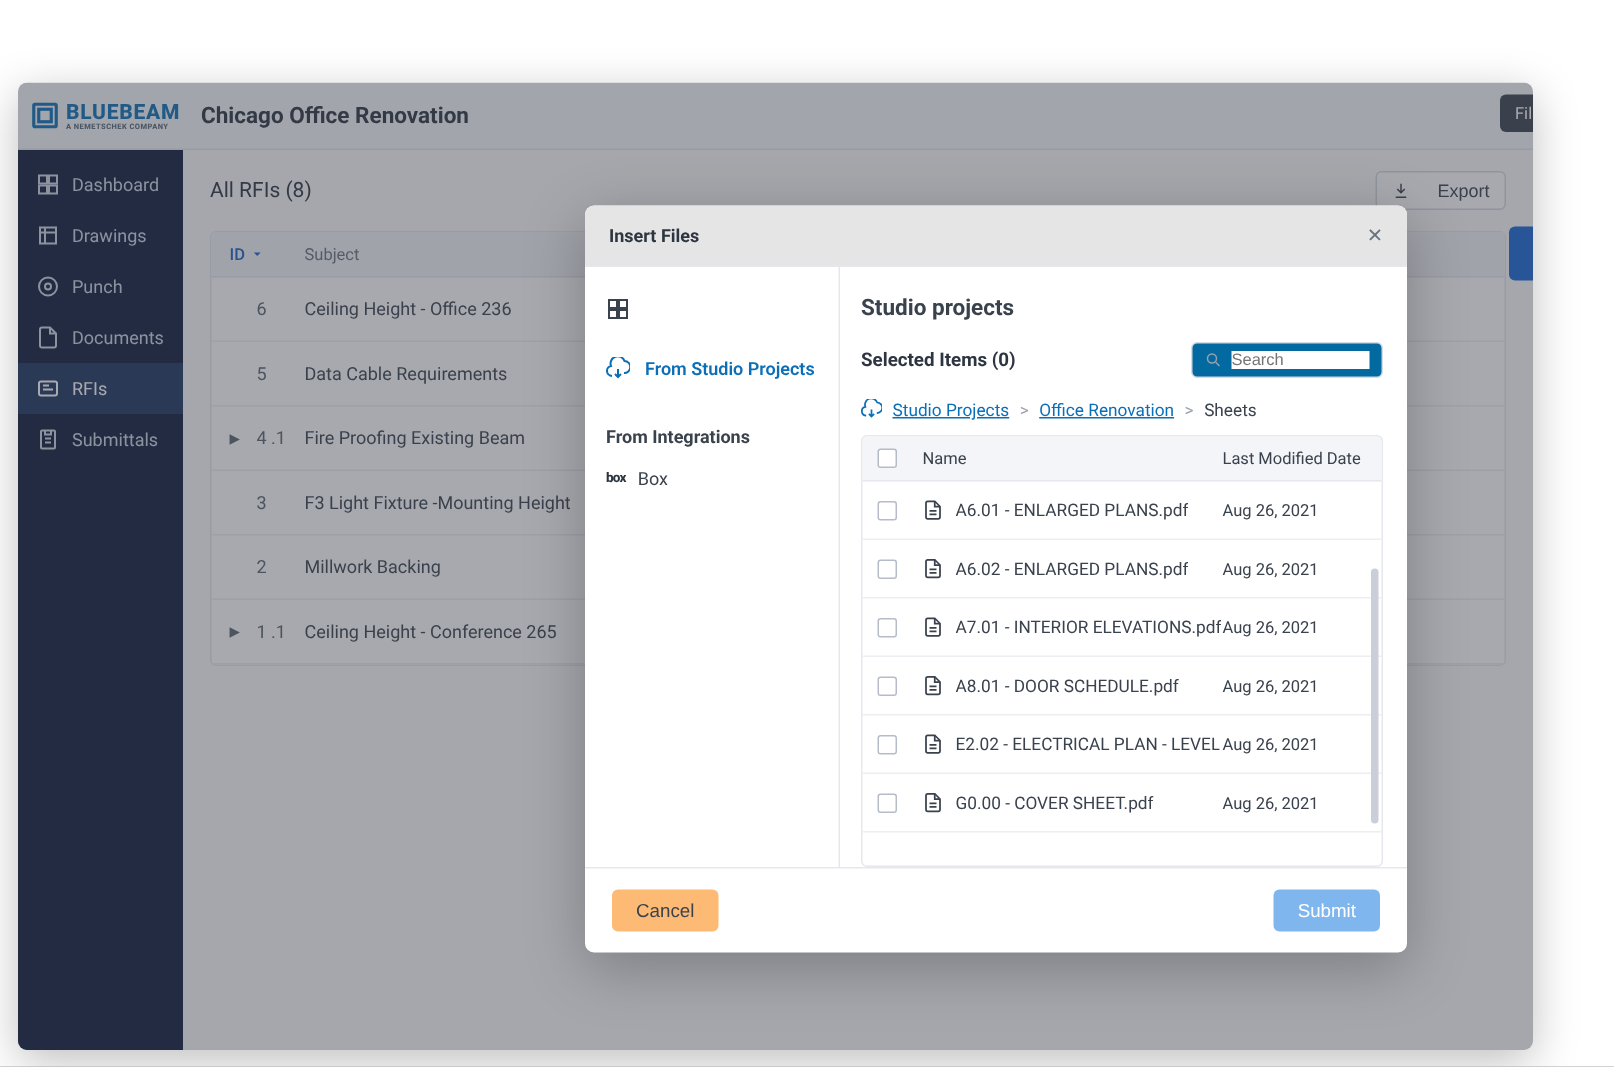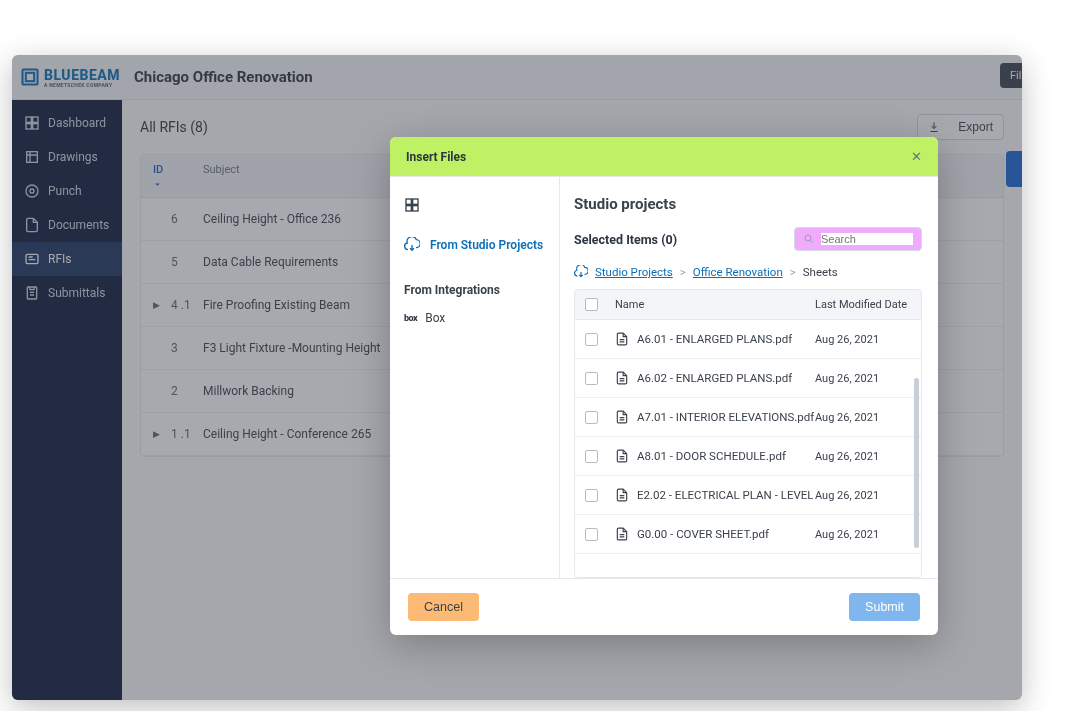--- a/index.html
+++ b/index.html
@@ -22,45 +22,45 @@
 .side-item svg { width: 16px; height: 16px; flex-shrink: 0; }
 
 .main { flex: 1; background: #fbfbfc; display: flex; flex-direction: column; min-width: 0; }
 .main-header { display: flex; align-items: center; justify-content: space-between; padding: 14px 18px 10px 18px; }
 .main-title { font-weight: 400; font-size: 14px; color: #2c3540; }
 .export-btn { display: flex; align-items: center; gap: 18px; font-size: 12px; color: #3a424d; background: #fff; border: 1px solid #d6dae1; border-radius: 4px; padding: 5px 10px; }
 .blue-pill { position: absolute; right: 0; top: 96px; width: 16px; height: 36px; background: #1766d6; border-radius: 4px 0 0 4px; }
 
 .table-wrap { margin: 4px 18px; background: #fff; border: 1px solid #e6e8ed; border-radius: 4px; }
 .thead { display: flex; font-size: 11px; color: #6a7280; background: #f4f5f8; padding: 8px 12px; border-bottom: 1px solid #e6e8ed; }
-.th-id { width: 50px; display: flex; gap: 4px; color: #1861c9; font-weight: 500; flex-direction: column; }
+.th-id { width: 50px; display: flex; align-items: center; gap: 4px; color: #1861c9; font-weight: 500; }
 .th-subject { flex: 1; }
 .trow { display: flex; align-items: center; font-size: 12px; color: #3a424d; padding: 14px 12px; border-bottom: 1px solid #eceef2; }
 .td-expand { width: 18px; color: #5a6570; font-size: 9px; }
 .td-id { width: 32px; color: #5a6570; }
 .td-subject { flex: 1; }
 
 .modal { position: absolute; z-index: 10; left: 390px; top: 137px; width: 548px; height: 498px; background: #fff; border-radius: 6px; box-shadow: 0 10px 40px rgba(0,0,0,0.25); display: flex; flex-direction: column; overflow: hidden; }
-.modal-head { display: flex; align-items: center; justify-content: space-between; padding: 12px 16px; background: #bef264; border-bottom: 1px solid #e6e8ed; }
+.modal-head { display: flex; align-items: center; justify-content: space-between; padding: 12px 16px; background: #e5e5e5; border-bottom: 1px solid #e6e8ed; }
 .modal-title { font-weight: 700; font-size: 12px; color: #2c3540; }
 .modal-close { color: #6a7280; cursor: pointer; font-size: 13px; }
 
 .modal-body { flex: 1; display: flex; min-height: 0; }
 .modal-left { width: 170px; border-right: 1px solid #e6e8ed; padding: 14px 12px; font-size: 12px; }
 .src-item { display: flex; align-items: center; gap: 10px; padding: 6px 2px 18px 2px; color: #3a424d; font-weight: 600; cursor: pointer; }
 .src-item.active { color: #0b6fb8; }
 .src-header { font-size: 12px; font-weight: 700; color: #3a424d; margin: 12px 0 10px 2px; }
 .src-int { display: flex; align-items: center; gap: 8px; padding: 4px 2px; cursor: pointer; color: #3a424d; font-size: 12px; }
 .box-ico { font-size: 9px; font-weight: 800; letter-spacing: -0.5px; color: #2c3540; text-transform: lowercase; }
 
 .modal-right { flex: 1; display: flex; flex-direction: column; min-width: 0; padding: 12px 0 0 14px; }
 .panel-title { font-size: 15px; font-weight: 700; color: #3a424d; padding: 6px 0 14px 0; }
 .sel-row { display: flex; align-items: center; justify-content: space-between; gap: 10px; padding-right: 16px; }
 .sel-label { font-size: 12.5px; font-weight: 700; color: #2c3540; }
-.search-box { display: flex; align-items: center; gap: 6px; border: 1px solid #d6dae1; border-radius: 4px; padding: 5px 8px; width: 128px; background: #f0abfc; }
+.search-box { display: flex; align-items: center; gap: 6px; border: 1px solid #d6dae1; border-radius: 4px; padding: 5px 8px; width: 128px; background: #0369a1; }
 .search-box input { border: none; outline: none; font-size: 11px; flex: 1; min-width: 0; color: #3a424d; }
 .search-box svg { width: 12px; height: 12px; color: #9aa1ad; }
 
 .breadcrumb { display: flex; align-items: center; gap: 7px; font-size: 11.5px; color: #6a7280; padding: 14px 0 10px 0; }
 .breadcrumb a { color: #0b6fb8; text-decoration: underline; cursor: pointer; }
 .bc-ico { color: #0b6fb8; }
 .bc-sep { color: #9aa1ad; }
 .bc-current { color: #3a424d; }
 
 .filelist { border: 1px solid #e6e8ed; border-radius: 4px; margin-right: 16px; overflow: hidden; flex: 1; display: flex; flex-direction: column; min-height: 0; }

